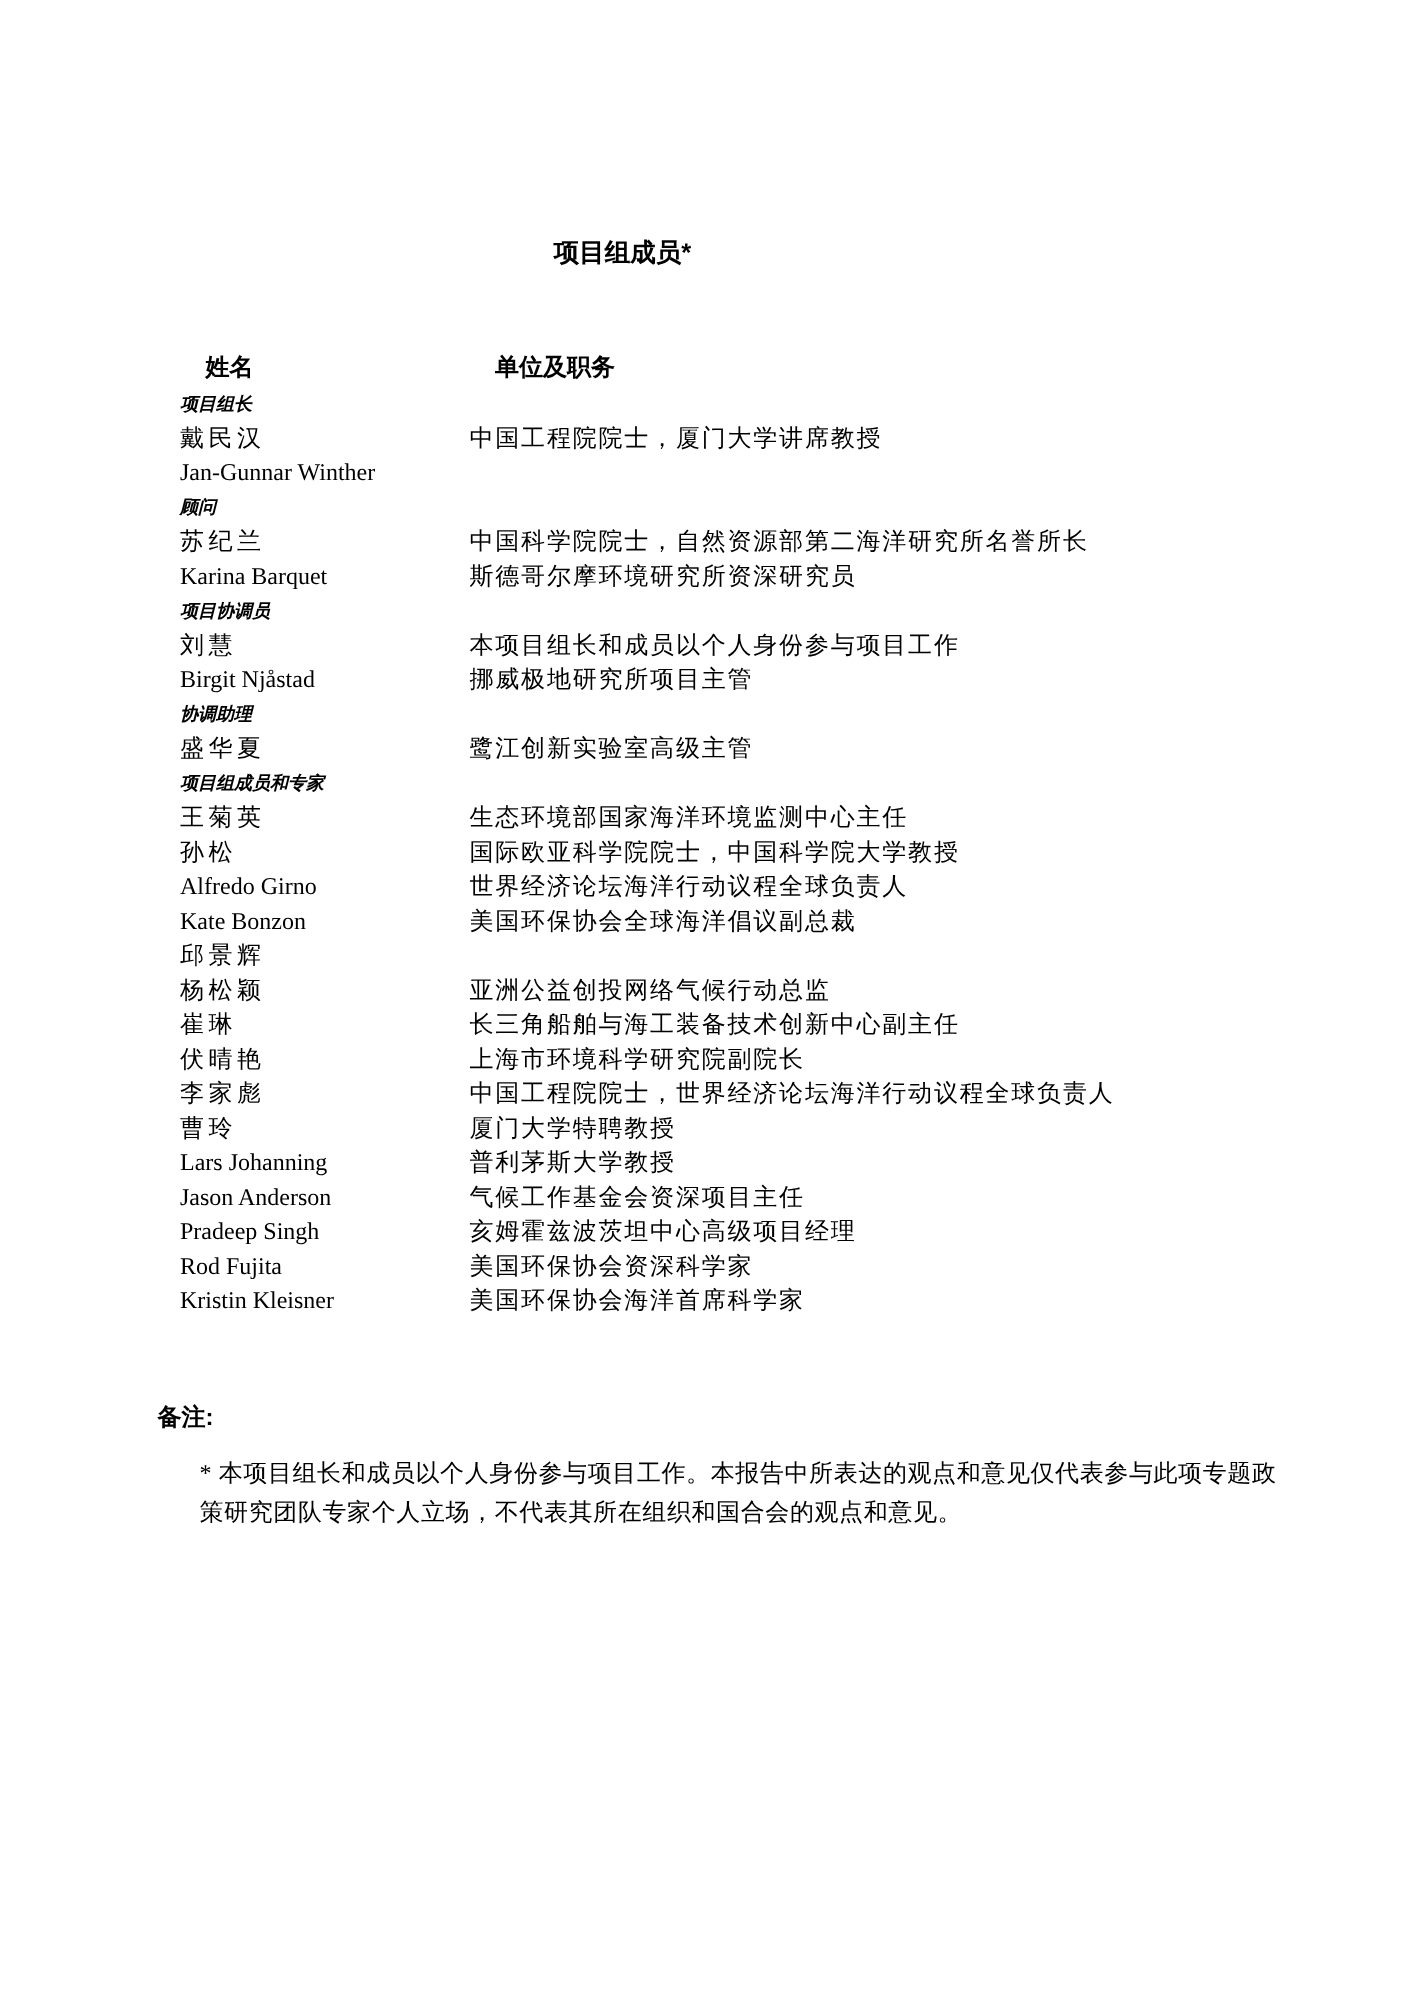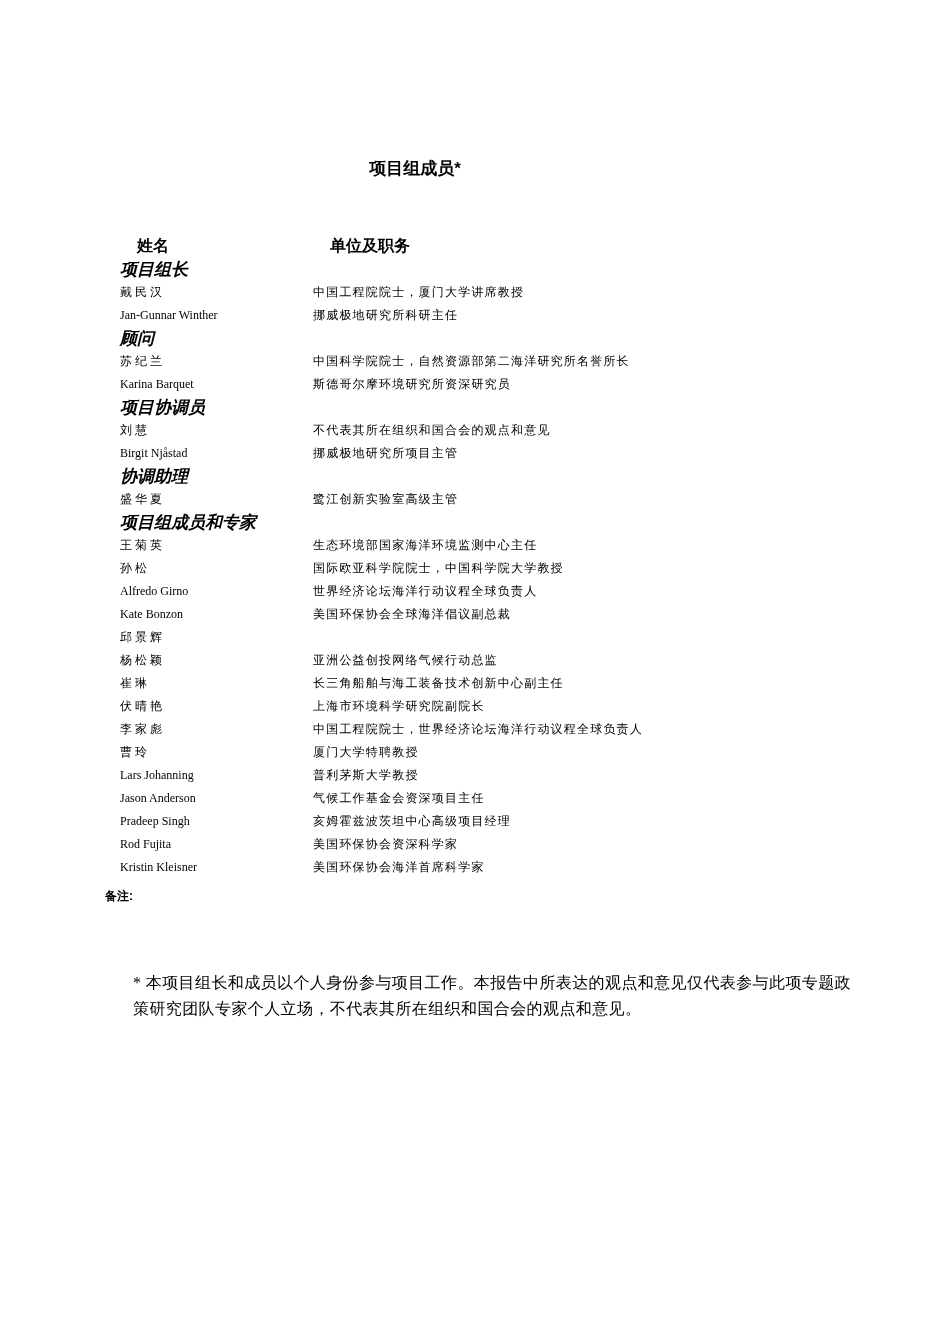--- a/index.html
+++ b/index.html
@@ -7,30 +7,30 @@
       width: 950px; height: 1344px; position: relative; overflow: hidden;
       font-family: "Liberation Serif", "DejaVu Serif", serif;
       color: #000000;
     }
     .title {
       position: absolute; top: 158px; left: 0; width: 830px;
       text-align: center; font-family: "Liberation Sans", "DejaVu Sans", sans-serif;
       font-weight: bold; font-size: 17px; line-height: 22px;
     }
     .table { position: absolute; left: 120px; top: 234px; width: 700px; }
-    .row { display: flex; height: 23px; line-height: 23px; font-size: 12px; }
+    .row { display: flex; height: 23px; line-height: 23px; font-size: 16px; }
     .row .name { width: 193px; flex: none; white-space: nowrap; }
     .row .pos { flex: 1; white-space: nowrap; letter-spacing: 1.2px; }
     .row.cjk-name .name { letter-spacing: 3px; }
     .header-row { font-family: "Liberation Sans", "DejaVu Sans", sans-serif; font-weight: bold; font-size: 16px; height: 24px; line-height: 24px; margin-left: 17px; }
     .header-row .pos { letter-spacing: 0; }
-    .section { height: 23px; line-height: 23px; font-family: "Liberation Sans", "DejaVu Sans", sans-serif; font-weight: bold; font-style: italic; font-size: 17px; }
+    .section { height: 23px; line-height: 23px; font-family: "Liberation Sans", "DejaVu Sans", sans-serif; font-weight: bold; font-style: italic; font-size: 12px; }
     .notes-label {
-      position: absolute; left: 105px; top: 888px;
-      font-family: "Liberation Sans", "DejaVu Sans", sans-serif; font-weight: bold; font-size: 12px;
+      position: absolute; left: 105px; top: 935px;
+      font-family: "Liberation Sans", "DejaVu Sans", sans-serif; font-weight: bold; font-size: 16px;
     }
     .notes-text {
       position: absolute; left: 133px; top: 970px; width: 720px;
       font-size: 16px; line-height: 26px; letter-spacing: 0.4px;
     }
   </style>
 </head>
 <body>
 
 <div class="title">项目组成员*</div>
@@ -41,37 +41,36 @@
     <span class="pos">单位及职务</span>
   </div>
 
   <div class="section">项目组长</div>
   <div class="row cjk-name">
     <span class="name">戴民汉</span>
     <span class="pos">中国工程院院士，厦门大学讲席教授</span>
   </div>
   <div class="row">
     <span class="name">Jan-Gunnar Winther</span>
-    <span class="pos">挪威极地研究所科研主任</span>
   </div>
 
   <div class="section">顾问</div>
   <div class="row cjk-name">
     <span class="name">苏纪兰</span>
     <span class="pos">中国科学院院士，自然资源部第二海洋研究所名誉所长</span>
   </div>
   <div class="row">
     <span class="name">Karina Barquet</span>
     <span class="pos">斯德哥尔摩环境研究所资深研究员</span>
   </div>
 
   <div class="section">项目协调员</div>
   <div class="row cjk-name">
     <span class="name">刘慧</span>
-    <span class="pos">不代表其所在组织和国合会的观点和意见</span>
+    <span class="pos">本项目组长和成员以个人身份参与项目工作</span>
   </div>
   <div class="row">
     <span class="name">Birgit Njåstad</span>
     <span class="pos">挪威极地研究所项目主管</span>
   </div>
 
   <div class="section">协调助理</div>
   <div class="row cjk-name">
     <span class="name">盛华夏</span>
     <span class="pos">鹭江创新实验室高级主管</span>

